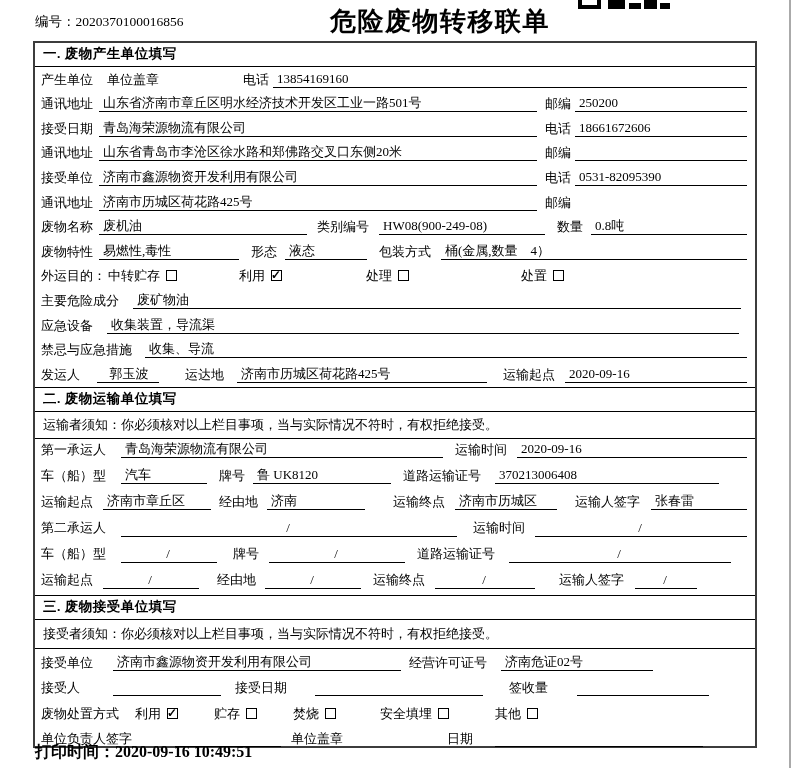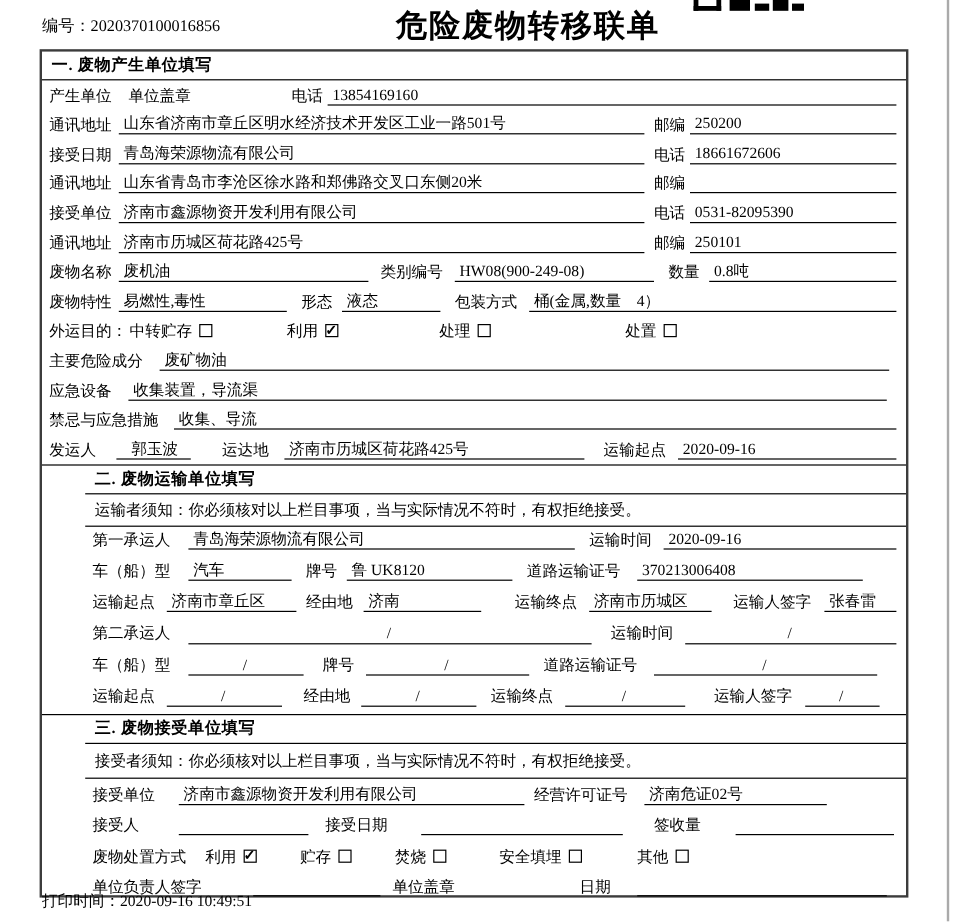--- a/index.html
+++ b/index.html
@@ -10,41 +10,41 @@
   }
   .doc-no { position:absolute; left:35px; top:13px; font-size:13.5px; white-space:nowrap; }
   .title { position:absolute; left:330px; top:4px; font-size:26px; font-weight:bold; letter-spacing:1.5px; white-space:nowrap; }
   .qr-frag { position:absolute; left:578px; top:0; width:92px; height:9px; }
   .qr-frag div { position:absolute; background:#000; }
   .page-edge { position:absolute; left:789px; top:0; width:2px; height:768px; background:#aaaaaa; }
 
   .form-table { position:absolute; left:33px; top:41px; width:724px; height:707px;
     border:2px solid #3c3c3c; box-sizing:border-box; }
   .sec { box-sizing:border-box; }
-  .sec2, .sec3 { border-top:1.2px solid #000;padding-left:36px; }
+  .sec2, .sec3 { border-top:1.2px solid #000; }
   .sec-head { height:24px; line-height:22px; font-weight:bold; font-size:13.5px;
     padding-left:8px; border-bottom:1.2px solid #000; box-sizing:border-box; letter-spacing:0.5px; }
   .note-row { height:27px; line-height:26px; font-size:13px; padding-left:8px;
     border-bottom:1.2px solid #000; box-sizing:border-box; white-space:nowrap; }
   .row { display:flex; align-items:flex-end; padding:0 8px 4px 6px; box-sizing:border-box;
     font-size:13px; }
   .sec1 .row { height:24.6px; }
   .sec2 .row { height:26.1px;align-items:center; }
   .sec3 .row { height:25.5px; }
   .lab { line-height:16px; white-space:nowrap; flex-shrink:0; }
   .val { border-bottom:1px solid #000; line-height:16px; min-height:16px; white-space:nowrap;
     box-sizing:border-box; padding:0 2px 0 4px; flex-shrink:0; overflow:hidden; }
   .val.fill { flex:1 1 auto; }
   .val.slash { text-align:center; padding-left:0; }
   .opt { white-space:nowrap; line-height:16px; flex-shrink:0; }
   .cb { display:inline-block; width:11px; height:11px; border:1.5px solid #000; margin-left:6px;
     vertical-align:-1px; position:relative; box-sizing:border-box; background:#fff; }
   .cb.checked::after { content:"\2713"; position:absolute; left:-1px; top:-4px; font-size:12px;
     font-weight:bold; color:#000; }
-  .print-time { position:absolute; left:35px; top:742px; font-size:13px; white-space:nowrap; }
+  .print-time { position:absolute; left:35px; top:742px; font-size:16px; white-space:nowrap;font-weight:bold; }
 </style>
 </head>
 <body>
 
 <div class="doc-no"><span>编号：</span><span>2020370100016856</span></div>
 <div class="title">危险废物转移联单</div>
 
 <div class="qr-frag">
   <div style="left:0;top:0;width:4px;height:9px;"></div>
   <div style="left:0;top:5px;width:23px;height:4px;"></div>
@@ -92,21 +92,20 @@
       <span class="lab" style="width:58px">接受单位</span>
       <span class="val" style="width:438px">济南市鑫源物资开发利用有限公司</span>
       <span class="lab" style="margin-left:8px;width:30px">电话</span>
       <span class="val fill">0531-82095390</span>
     </div>
 
     <div class="row">
       <span class="lab" style="width:58px">通讯地址</span>
       <span class="val" style="width:438px">济南市历城区荷花路425号</span>
       <span class="lab" style="margin-left:8px;width:30px">邮编</span>
-      <span class="val fill">250101</span>
     </div>
 
     <div class="row">
       <span class="lab" style="width:58px">废物名称</span>
       <span class="val" style="width:208px">废机油</span>
       <span class="lab" style="margin-left:10px;width:58px">类别编号</span>
       <span class="val" style="margin-left:4px;width:166px">HW08(900-249-08)</span>
       <span class="lab" style="margin-left:12px;width:30px">数量</span>
       <span class="val fill" style="margin-left:4px">0.8吨</span>
     </div>

